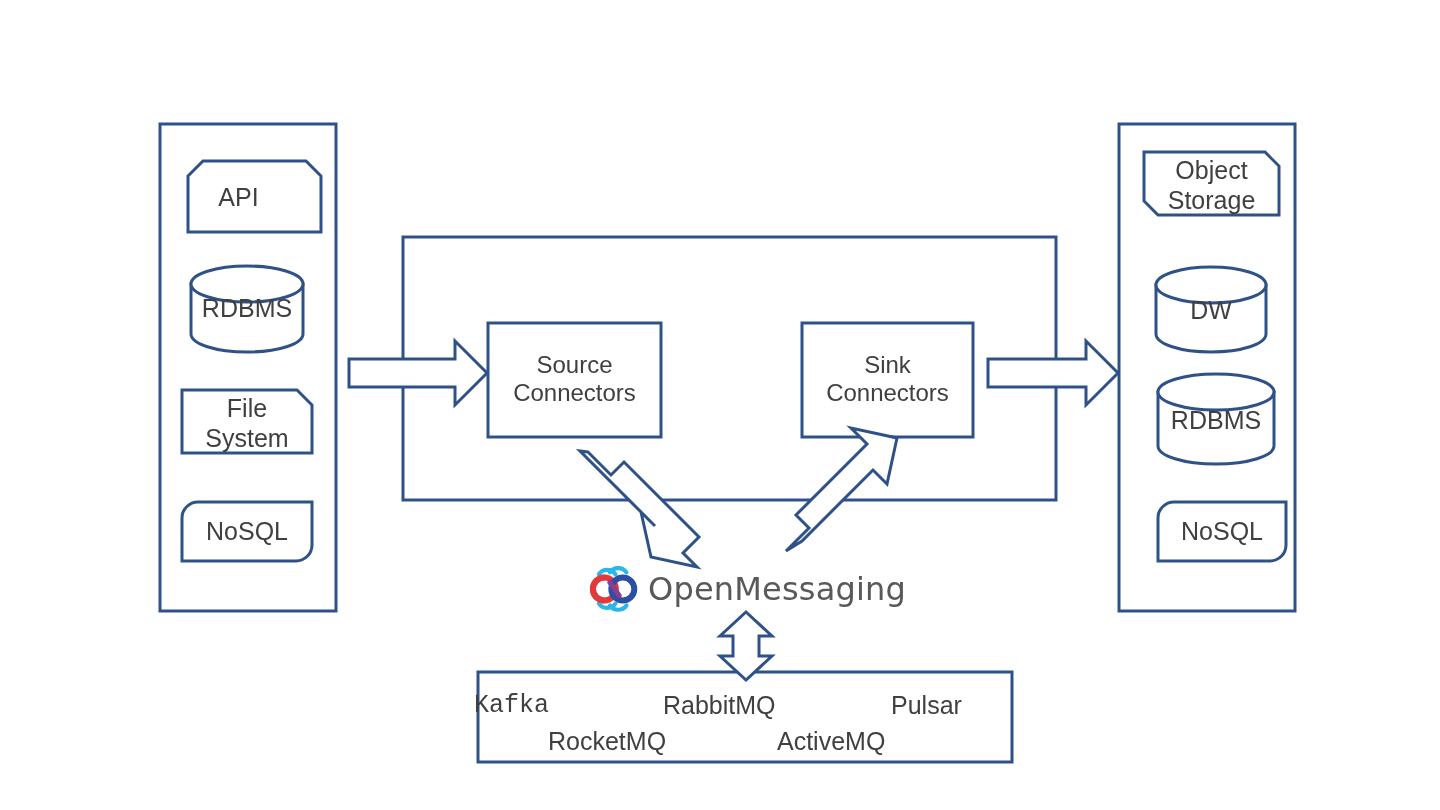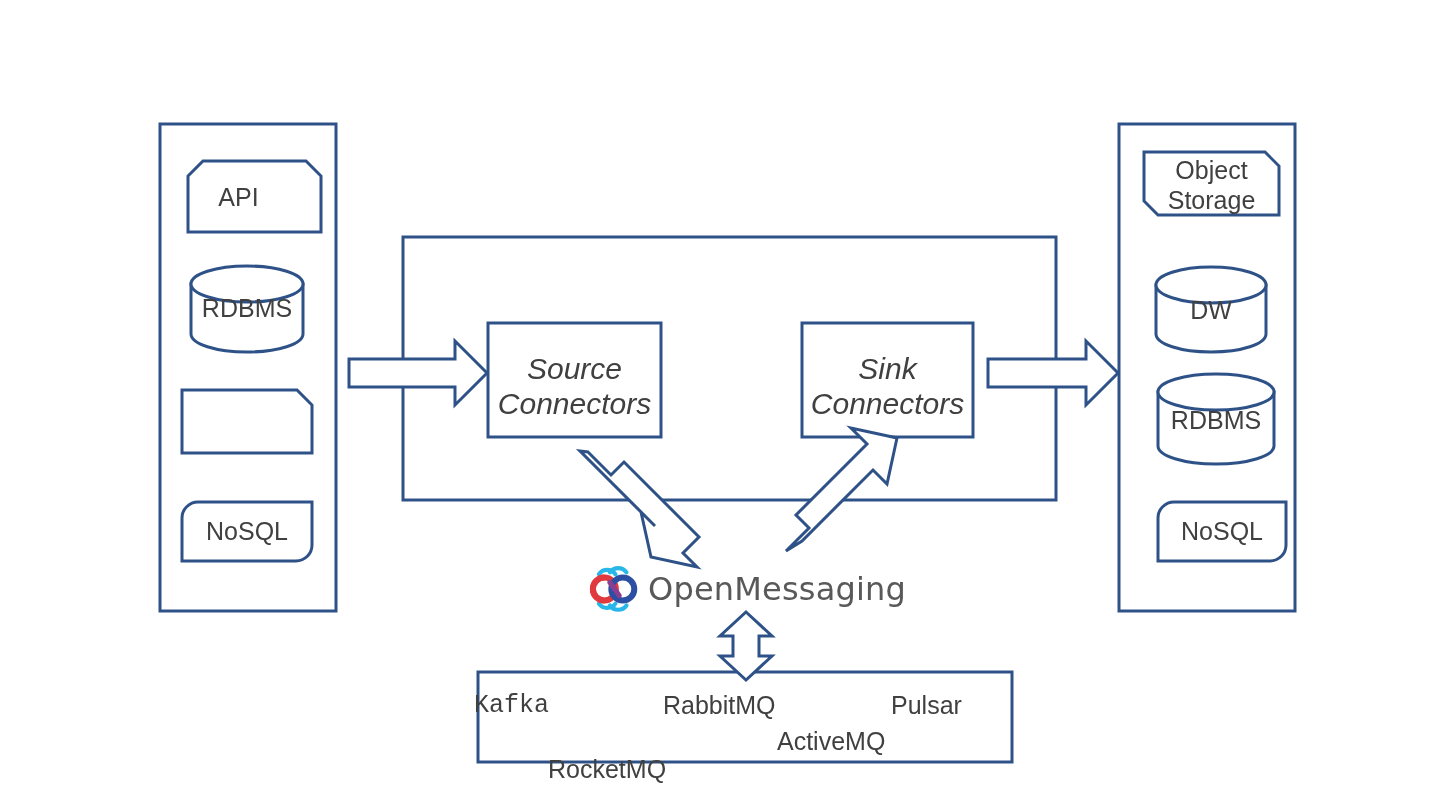--- a/index.html
+++ b/index.html
@@ -27,21 +27,21 @@
   .lbl {
     position: absolute;
     color: #404040;
     font-family: "Liberation Sans", sans-serif;
     text-align: center;
     line-height: 1.18;
     white-space: pre-line;
     pointer-events: none;
   }
   .lbl-sm { font-size: 25px; }
-  .lbl-md { font-size: 30px; font-style: italic; }
+  .lbl-md { font-size: 24px; }
   .lbl-rt { font-size: 25px; }
   .lbl-mq { font-size: 25px; }
   .logo-text {
     position: absolute;
     font-family: "DejaVu Sans", sans-serif;
     font-size: 32px;
     letter-spacing: 0.2px;
     color: #595959;
     white-space: nowrap;
   }
@@ -127,20 +127,22 @@
       <circle cx="40" cy="26" r="12.5" fill="none" stroke="#2B4FA2" stroke-width="6.5"></circle>
       <path d="M 20 13.5 A 12.5 12.5 0 0 0 20 38.5" fill="none" stroke="#E03A3E" stroke-width="6.5"></path>
       <path d="M 26 19 L 36 33" stroke="#8A3E92" stroke-width="5.5" stroke-linecap="round"></path>
     </g>
   </svg>
 
   <div class="lbl lbl-sm" style="left:172px; top:183px; width:133px;">API</div>
 
   <div class="lbl lbl-sm" style="left:191px; top:294px; width:112px;">RDBMS</div>
 
+  <div class="lbl lbl-sm" style="left:182px; top:394px; width:130px;">File
+System</div>
 
   <div class="lbl lbl-sm" style="left:182px; top:517px; width:130px;">NoSQL</div>
 
 
   <div class="lbl lbl-md" style="left:488px; top:351px; width:173px;">Source
 Connectors</div>
 
   <div class="lbl lbl-md" style="left:802px; top:351px; width:171px;">Sink
 Connectors</div>
 
@@ -152,16 +154,16 @@
   <div class="lbl lbl-sm" style="left:1158px; top:406px; width:116px;">RDBMS</div>
 
   <div class="lbl lbl-sm" style="left:1158px; top:517px; width:128px;">NoSQL</div>
 
   <div class="logo-text" style="left:648px; top:570px;">OpenMessaging</div>
 
   <div class="lbl lbl-mq" style="left:474px; top:691px; width:120px; text-align:left;font-family:Liberation Mono, monospace;">Kafka</div>
   <div class="lbl lbl-mq" style="left:663px; top:691px; width:140px; text-align:left;">RabbitMQ</div>
   <div class="lbl lbl-mq" style="left:891px; top:691px; width:120px; text-align:left;">Pulsar</div>
 
-  <div class="lbl lbl-mq" style="left:548px; top:727px; width:150px; text-align:left;margin-top:28px;">RocketMQ</div>
+  <div class="lbl lbl-mq" style="left:548px; top:727px; width:150px; text-align:left;">RocketMQ</div>
   <div class="lbl lbl-mq" style="left:777px; top:727px; width:150px; text-align:left;">ActiveMQ</div>
 
 </div>
 
 </body></html>

